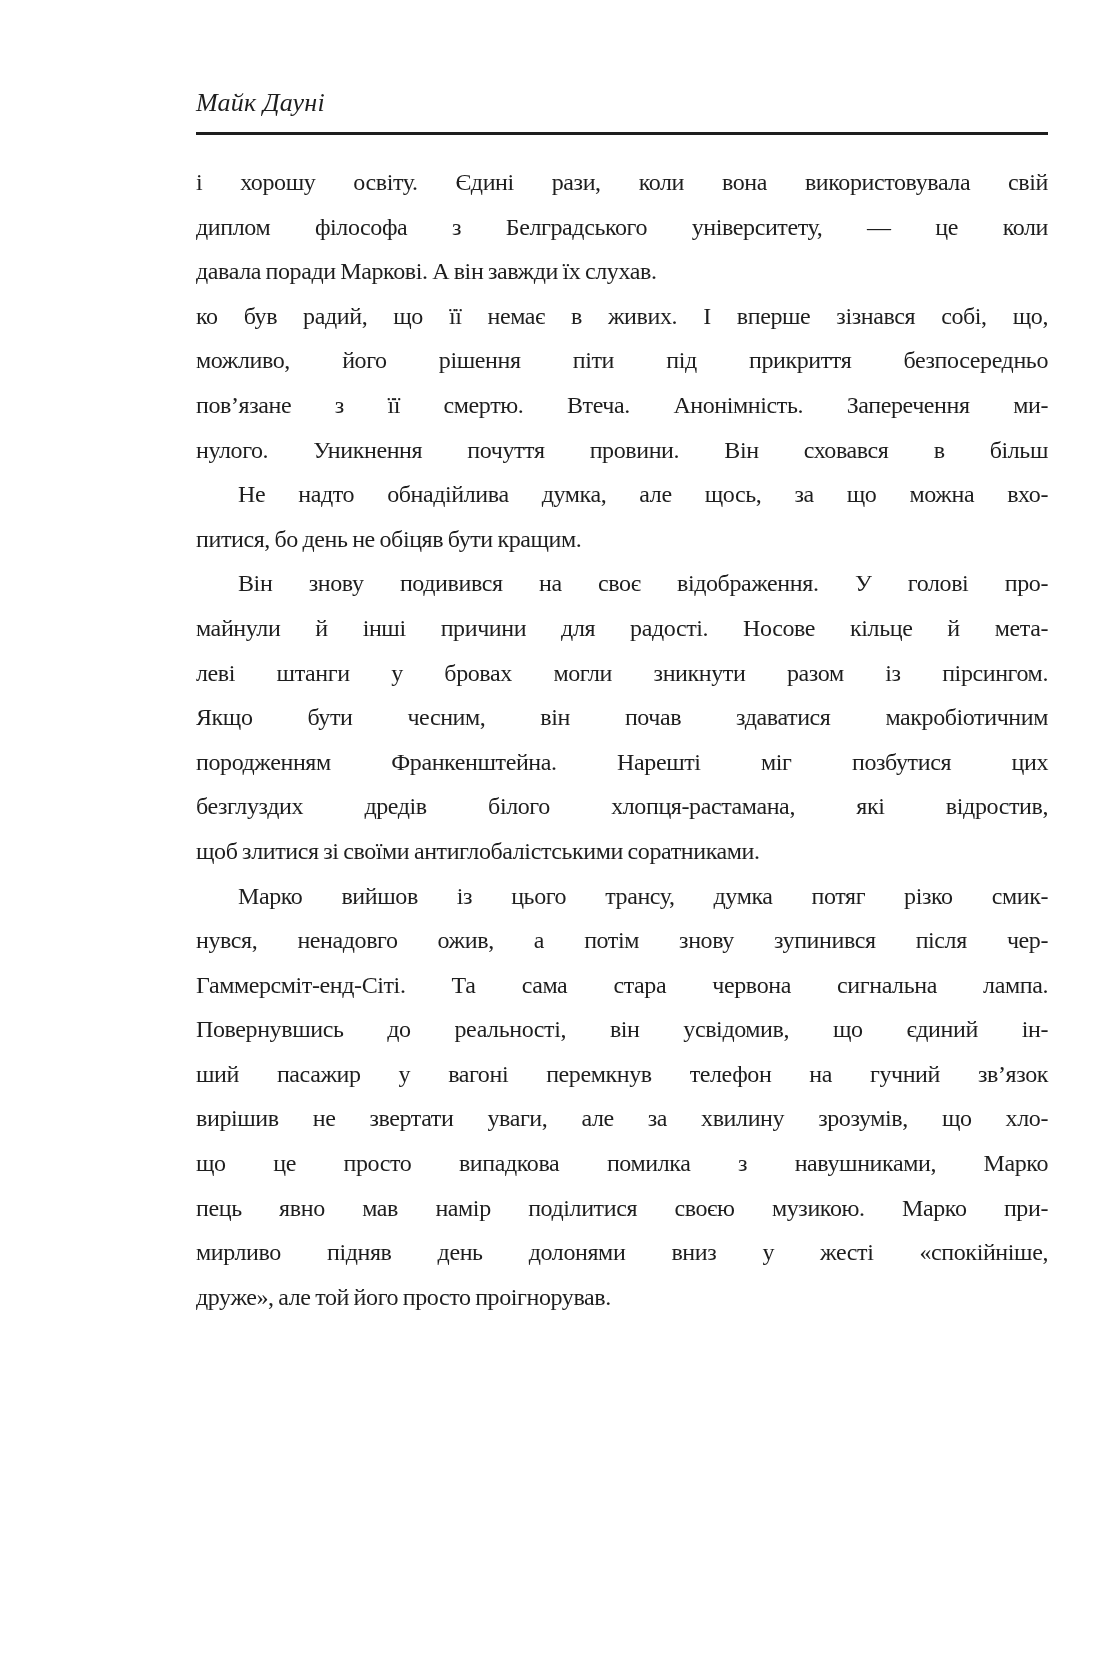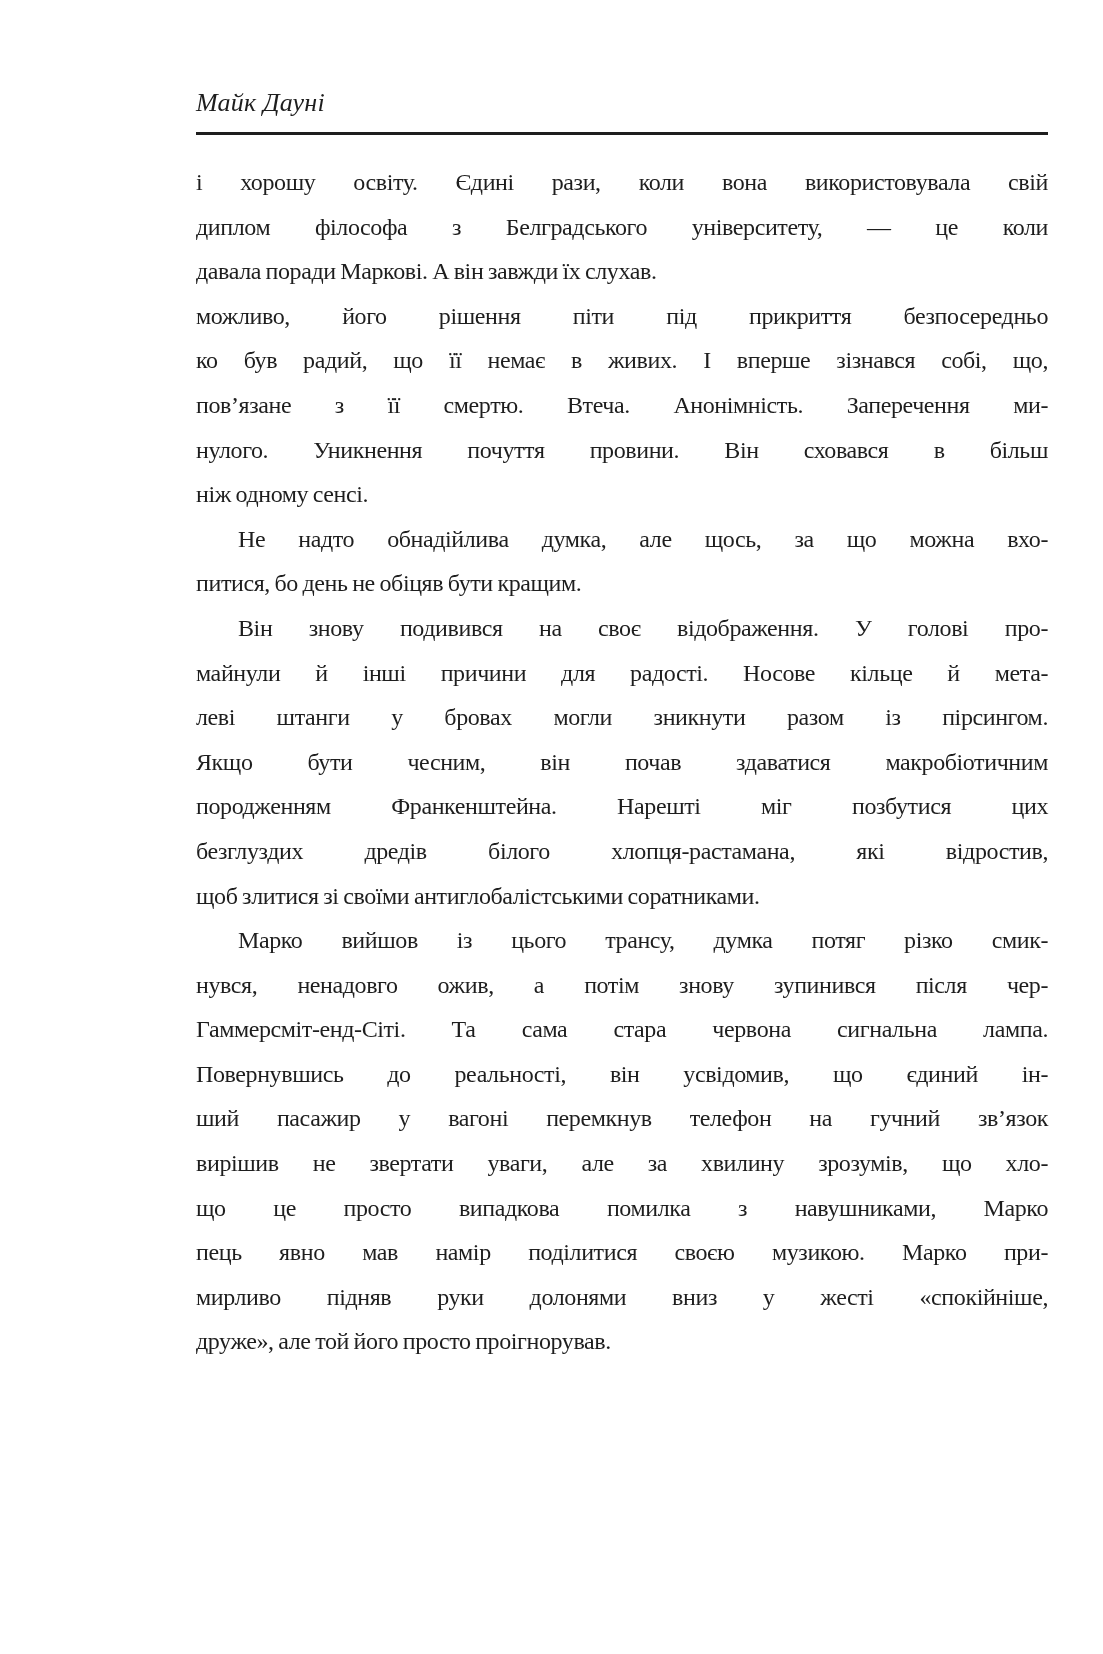--- a/index.html
+++ b/index.html
@@ -78,40 +78,39 @@
 <body>
 
 <div class="page">
   <div class="running-head">Майк Дауні</div>
   <div class="head-rule"></div>
 
   <div class="body-text">
     <span class="line">і хорошу освіту. Єдині рази, коли вона використовувала свій</span>
     <span class="line">диплом філософа з Белградського університету, — це коли</span>
     <span class="line last">давала поради Маркові. А він завжди їх слухав.</span>
+    <span class="line">ко був радий, що її немає в живих. І вперше зізнався собі, що,</span>
     <span class="line">можливо, його рішення піти під прикриття безпосередньо</span>
-    <span class="line">ко був радий, що її немає в живих. І вперше зізнався собі, що,</span>
     <span class="line">пов’язане з її смертю. Втеча. Анонімність. Заперечення ми-</span>
     <span class="line">нулого. Уникнення почуття провини. Він сховався в більш</span>
-    <span class="line last">ніж одному сенсі.</span>
     <span class="line indent">Не надто обнадійлива думка, але щось, за що можна вхо-</span>
     <span class="line last">питися, бо день не обіцяв бути кращим.</span>
     <span class="line indent">Він знову подивився на своє відображення. У голові про-</span>
     <span class="line">майнули й інші причини для радості. Носове кільце й мета-</span>
     <span class="line">леві штанги у бровах могли зникнути разом із пірсингом.</span>
     <span class="line">Якщо бути чесним, він почав здаватися макробіотичним</span>
     <span class="line">породженням Франкенштейна. Нарешті міг позбутися цих</span>
     <span class="line">безглуздих дредів білого хлопця-растамана, які відростив,</span>
     <span class="line last">щоб злитися зі своїми антиглобалістськими соратниками.</span>
     <span class="line indent">Марко вийшов із цього трансу, думка потяг різко смик-</span>
     <span class="line">нувся, ненадовго ожив, а потім знову зупинився після чер-</span>
     <span class="line">Гаммерсміт-енд-Сіті. Та сама стара червона сигнальна лампа.</span>
     <span class="line">Повернувшись до реальності, він усвідомив, що єдиний ін-</span>
     <span class="line">ший пасажир у вагоні перемкнув телефон на гучний зв’язок</span>
     <span class="line">вирішив не звертати уваги, але за хвилину зрозумів, що хло-</span>
     <span class="line">що це просто випадкова помилка з навушниками, Марко</span>
     <span class="line">пець явно мав намір поділитися своєю музикою. Марко при-</span>
-    <span class="line">мирливо підняв руки долонями вниз у жесті «спокійніше,</span>
+    <span class="line">мирливо підняв день долонями вниз у жесті «спокійніше,</span>
     <span class="line last">друже», але той його просто проігнорував.</span>
   </div>
 
   <div class="folio">10</div>
 </div>
 
 </body></html>

